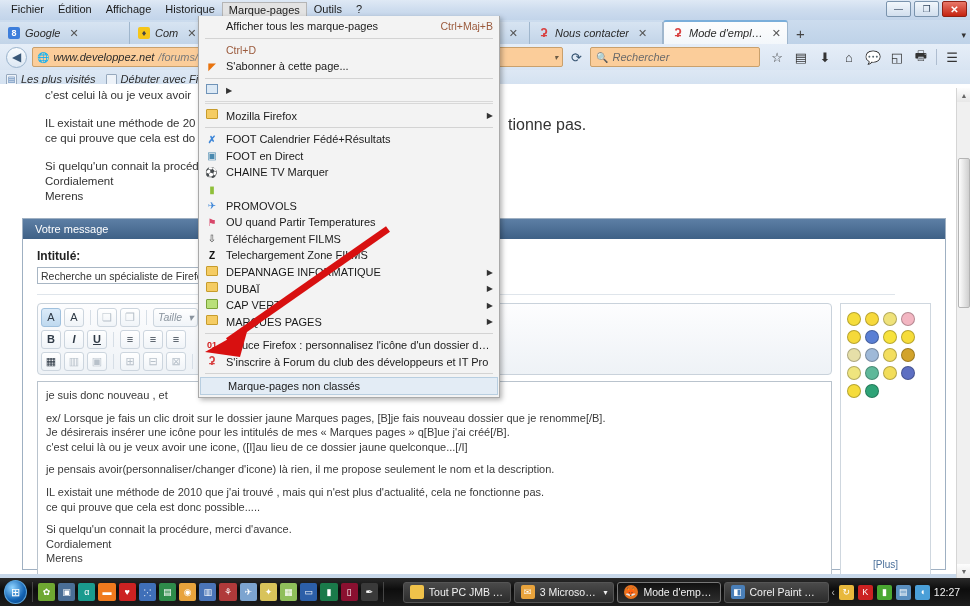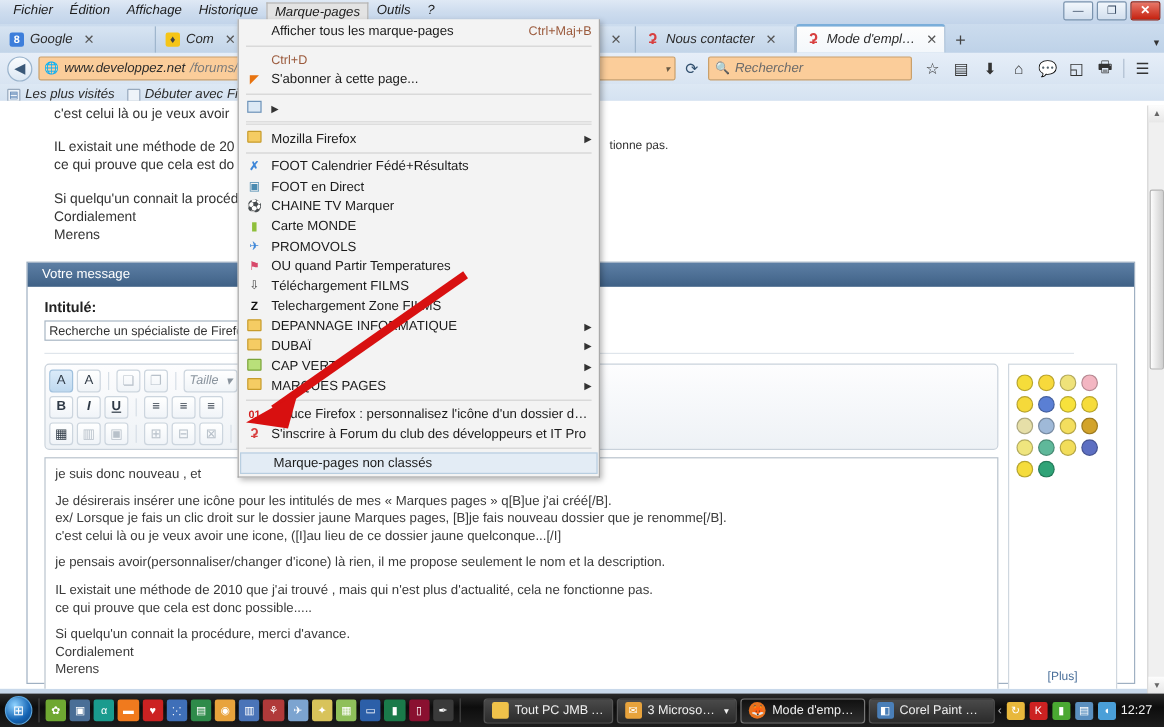--- a/index.html
+++ b/index.html
@@ -25,21 +25,21 @@
   .winbtn.close{
     background:linear-gradient(to bottom,#e8786a,#c52210);
     border-color:#8d2014;color:#fff;font-size:10px;font-weight:bold;
   }
 
   
   .menubar{
     position:absolute;top:0;left:0;height:18px;display:flex;align-items:center;
     padding-left:4px;font-size:11px;color:#1b1b1b;
   }
-  .menubar .mi{padding:2px 7px;cursor:default;white-space:nowrap;font-style:italic;}
+  .menubar .mi{padding:2px 7px;cursor:default;white-space:nowrap;}
   .menubar .mi.active{
     background:#e3e3e3;border:1px solid #b5b5b5;border-bottom:none;padding:1px 6px;
   }
 
   
   .tabstrip{
     position:absolute;top:20px;left:0;width:970px;height:24px;
     background:linear-gradient(to bottom,#ccdcee,#bed2e8);
     display:flex;align-items:flex-end;
   }
@@ -328,21 +328,21 @@
     <div class="pgtext" style="position:absolute;top:4px;left:0;">
       <div>c'est celui là ou je veux avoir</div>
       <div style="height:13px"></div>
       <div>IL existait une méthode de 20</div>
       <div>ce qui prouve que cela est do</div>
       <div style="height:13px"></div>
       <div>Si quelqu'un connait la procéd</div>
       <div>Cordialement</div>
       <div>Merens</div>
     </div>
-    <div style="position:absolute;top:32px;left:508px;font-size:10px;color:#333;">tionne pas.</div>
+    <div style="position:absolute;top:32px;left:508px;font-size:16px;color:#333;">tionne pas.</div>
 
     <div class="forumbox">
       <div class="forumhdr">Votre message</div>
       <div class="formbody">
         <div class="lbl">Intitulé:</div>
         <div class="titleinput">Recherche un spécialiste de Firefox/Ic</div>
         <div class="hr"></div>
 
         <div class="editorwrap">
           <div class="editorcol">
@@ -377,22 +377,22 @@
                 <div class="tbtn box dim">⊟</div>
                 <div class="tbtn box dim">⊠</div>
                 <div class="tsep"></div>
                 <div class="tbtn box dim">⋮</div>
               </div>
             </div>
 
             <div class="msgarea">
               <div>je suis donc nouveau , et</div>
               <div class="blank"></div>
+              <div>ex/ Lorsque je fais un clic droit sur le dossier jaune Marques pages, [B]je fais nouveau dossier que je renomme[/B].</div>
               <div>Je désirerais insérer une icône pour les intitulés de mes « Marques pages » q[B]ue j'ai créé[/B].</div>
-              <div>ex/ Lorsque je fais un clic droit sur le dossier jaune Marques pages, [B]je fais nouveau dossier que je renomme[/B].</div>
               <div>c'est celui là ou je veux avoir une icone, ([I]au lieu de ce dossier jaune quelconque...[/I]</div>
               <div class="blank"></div>
               <div>je pensais avoir(personnaliser/changer d'icone) là rien, il me propose seulement le nom et la description.</div>
               <div class="blank"></div>
               <div>IL existait une méthode de 2010 que j'ai trouvé , mais qui n'est plus d'actualité, cela ne fonctionne pas.</div>
               <div>ce qui prouve que cela est donc possible.....</div>
               <div class="blank"></div>
               <div>Si quelqu'un connait la procédure, merci d'avance.</div>
               <div>Cordialement</div>
               <div> Merens</div>
@@ -467,21 +467,20 @@
     <div class="mrow">
       <span class="mico" style="color:#4a8ab0">▣</span>
       <span class="mtxt">FOOT en Direct</span>
     </div>
     <div class="mrow">
       <span class="mico" style="color:#111">⚽</span>
       <span class="mtxt">CHAINE TV Marquer</span>
     </div>
     <div class="mrow">
       <span class="mico" style="color:#8fbf3a">▮</span>
-      <span class="mtxt">Carte MONDE</span>
     </div>
     <div class="mrow">
       <span class="mico" style="color:#3f87d8">✈</span>
       <span class="mtxt">PROMOVOLS</span>
     </div>
     <div class="mrow">
       <span class="mico" style="color:#d8486a">⚑</span>
       <span class="mtxt">OU quand Partir Temperatures</span>
     </div>
     <div class="mrow">

